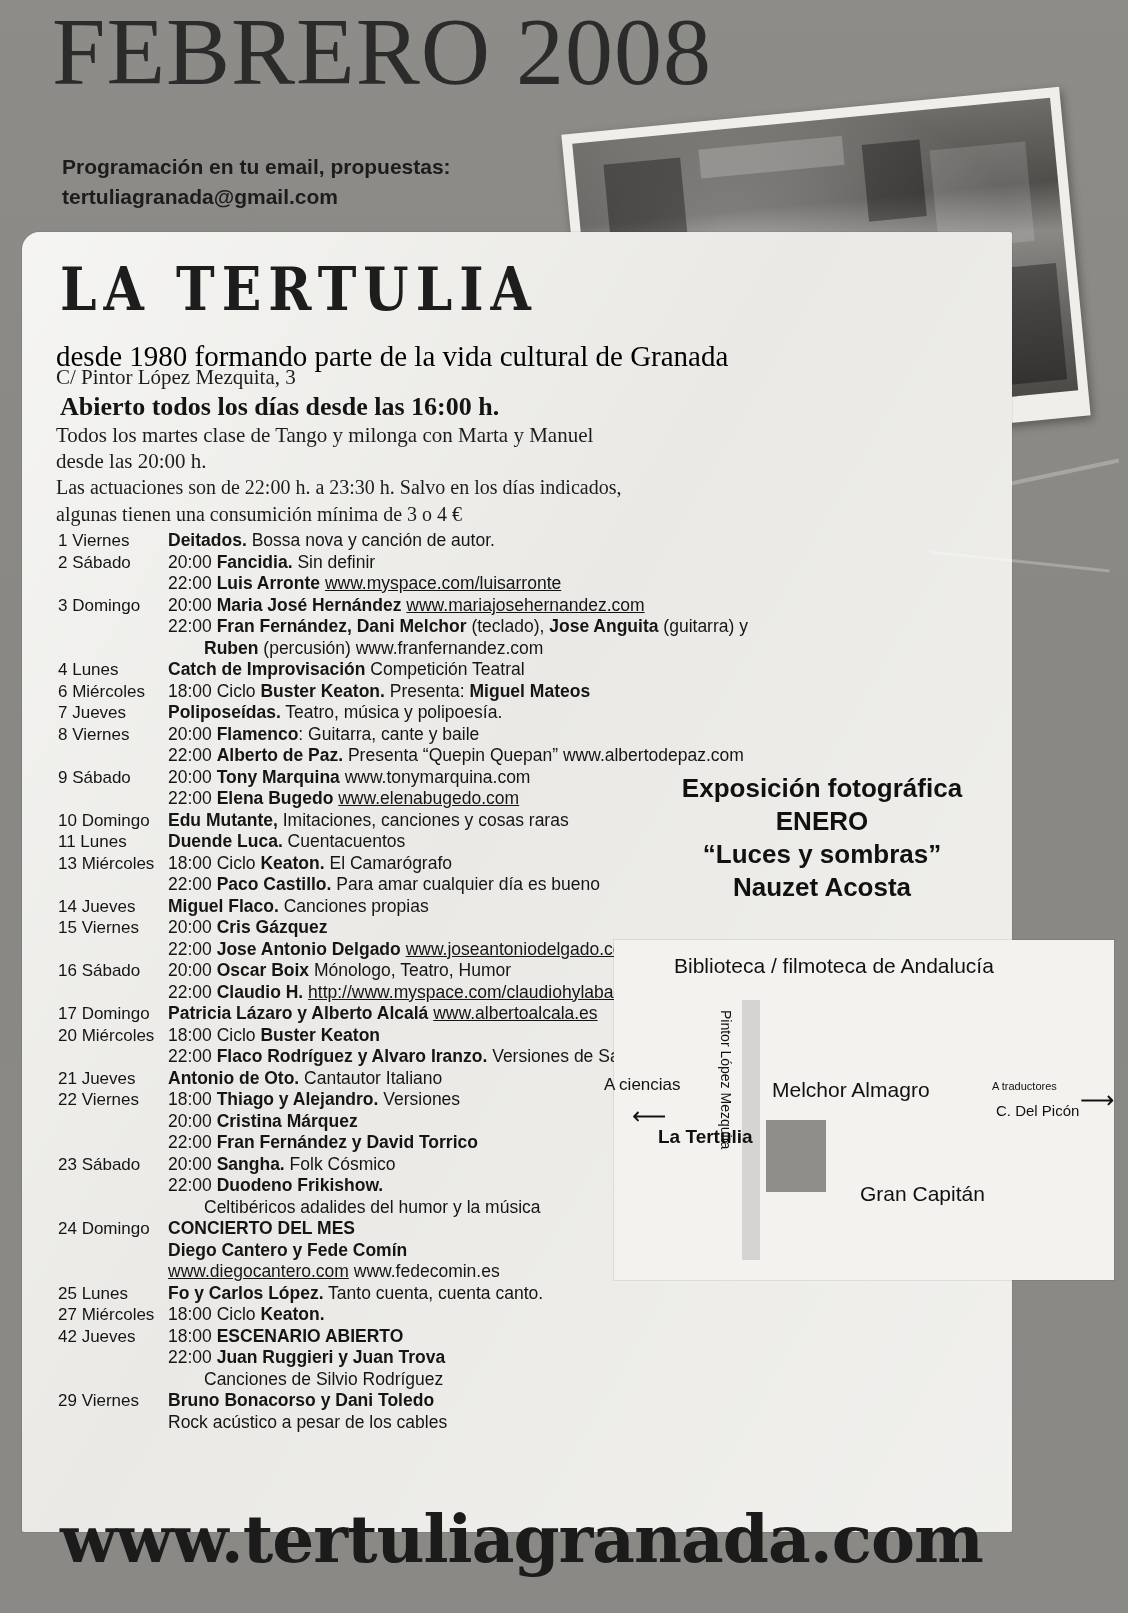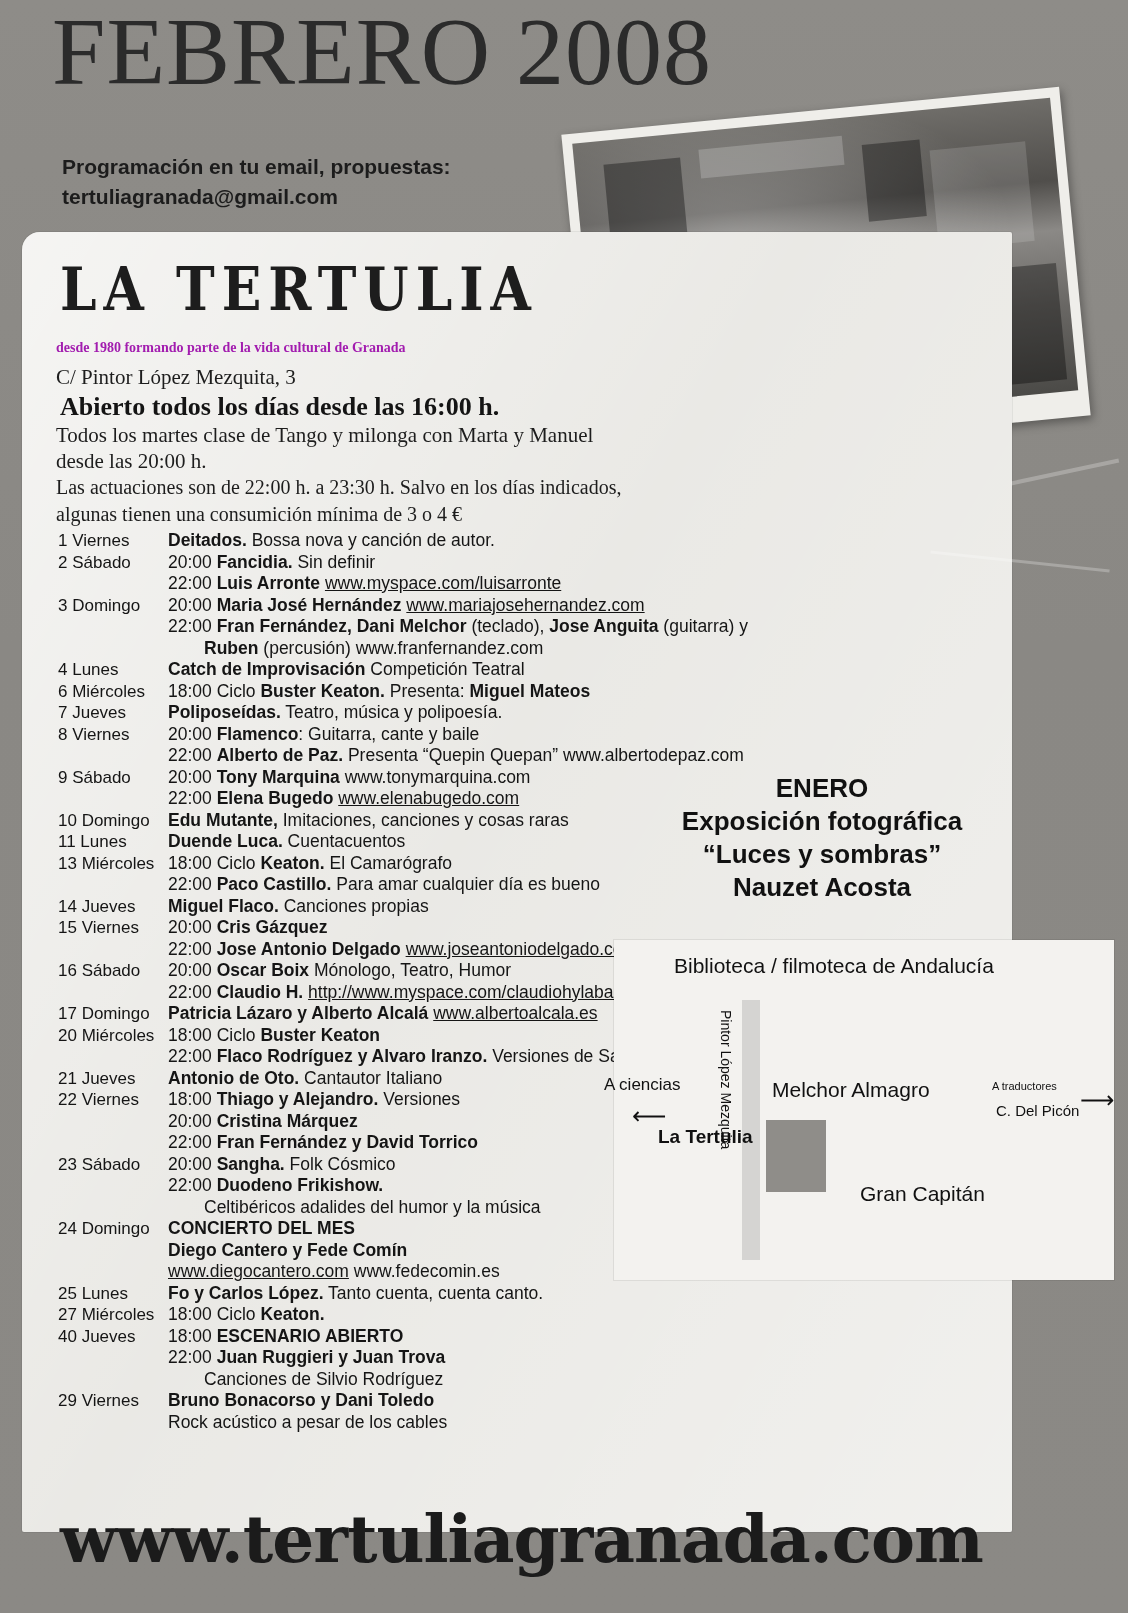--- a/index.html
+++ b/index.html
@@ -78,23 +78,22 @@
     font-weight: bold;
     color: #1d1d1d;
     transform: scaleY(1.15);
     transform-origin: left top;
   }
   #tagline {
     position: absolute;
     left: 34px;
     top: 108px;
     font-family: "Liberation Serif", serif;
-    font-size: 14px;
-    color: #a21caf;
-    font-weight: bold;
+    font-size: 29px;
+    color: #000000;
   }
   #address {
     position: absolute;
     left: 34px;
     top: 133px;
     font-family: "Liberation Serif", serif;
     font-size: 21px;
     color: #1d1d1d;
   }
   #open-line {
@@ -492,21 +491,21 @@
         </div>
         <div class="row">
           <div class="date">25 Lunes</div>
           <div class="entry"><b>Fo y Carlos López.</b> Tanto cuenta, cuenta canto.</div>
         </div>
         <div class="row">
           <div class="date">27 Miércoles</div>
           <div class="entry">18:00 Ciclo <b>Keaton.</b></div>
         </div>
         <div class="row">
-          <div class="date">40 Jueves</div>
+          <div class="date">42 Jueves</div>
           <div class="entry">18:00 <b>ESCENARIO ABIERTO</b></div>
         </div>
         <div class="row">
           <div class="date"></div>
           <div class="entry">22:00 <b>Juan Ruggieri y Juan Trova</b></div>
         </div>
         <div class="row">
           <div class="date"></div>
           <div class="entry indent">Canciones de Silvio Rodríguez</div>
         </div>
@@ -514,22 +513,22 @@
           <div class="date">29 Viernes</div>
           <div class="entry"><b>Bruno Bonacorso y Dani Toledo</b></div>
         </div>
         <div class="row">
           <div class="date"></div>
           <div class="entry">Rock acústico a pesar de los cables</div>
         </div>
       </div>
 
     <div id="enero">
+      <div>Exposición fotográfica</div>
       <div>ENERO</div>
-      <div>Exposición fotográfica</div>
       <div>“Luces y sombras”</div>
       <div>Nauzet Acosta</div>
     </div>
 
   </div>
 
   <div id="map">
     <div id="map-title">Biblioteca / filmoteca de Andalucía</div>
     <div id="vert-band"></div>
     <div id="street-vert">Pintor López Mezquita</div>

